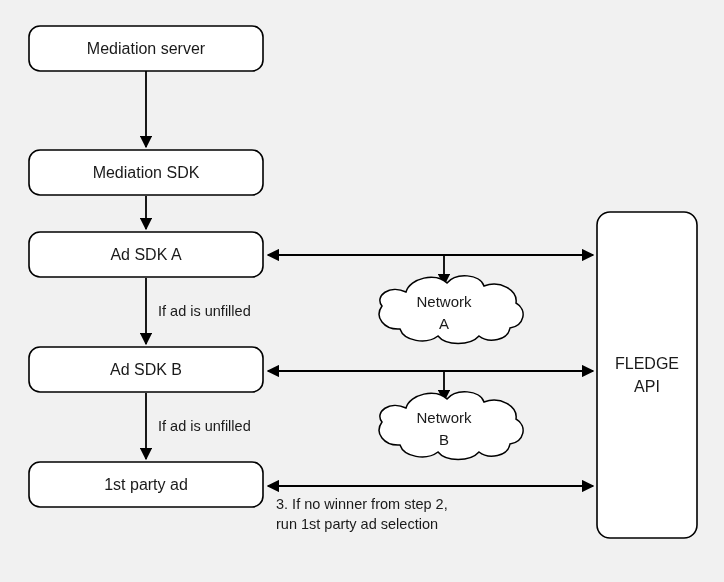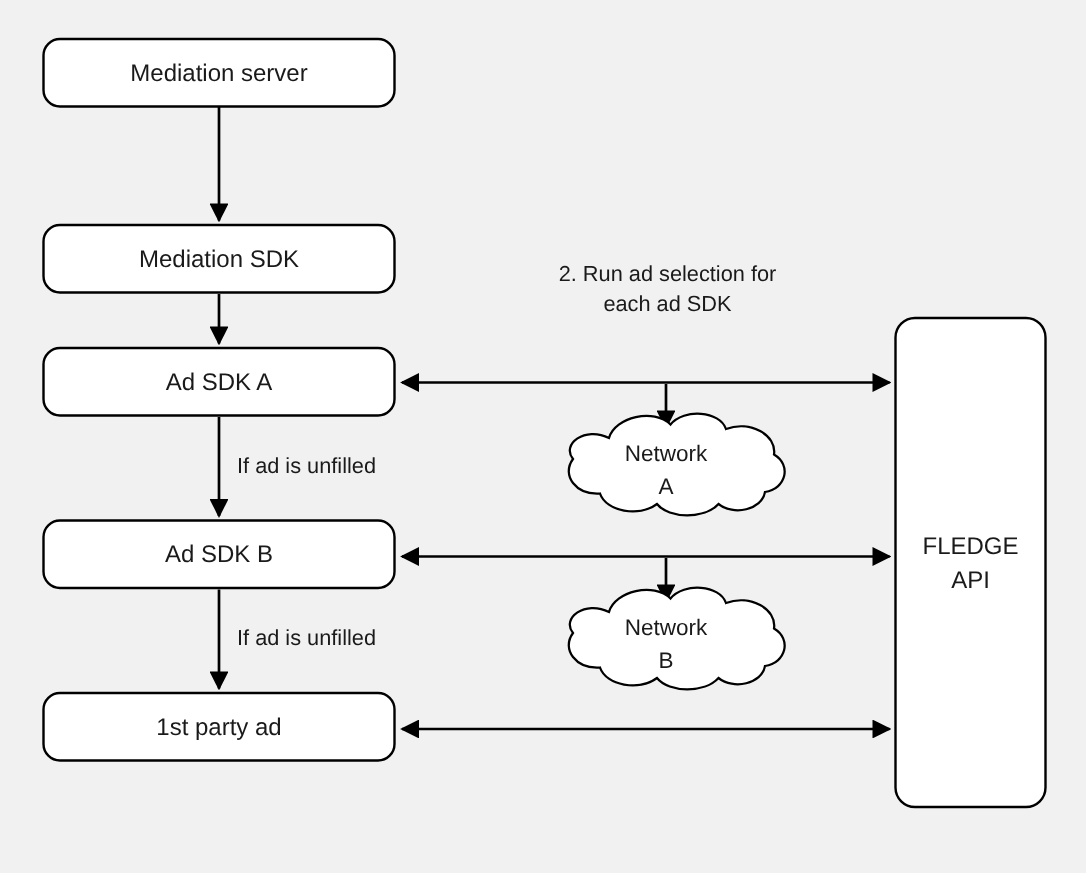--- a/index.html
+++ b/index.html
@@ -159,20 +159,20 @@
     </g>
 
     <g>
       <rect class="node-box" x="597" y="212" width="100" height="326" rx="13" ry="13"></rect>
       <text class="node-label" x="647" y="365">FLEDGE</text>
       <text class="node-label" x="647" y="388">API</text>
     </g>
   </svg>
 
 
-  <div class="edge-label center" style="left:355px; top:173px; width:180px;">2. Run ad selection for each ad SDK</div>
 
+  <div class="edge-label left" style="left:276px; top:494px; width:195px;">3. If no winner from step 2, run 1st party ad selection</div>
 
   <div class="edge-label left" style="left:158px; top:301px; width:160px;">If ad is unfilled</div>
 
   <div class="edge-label left" style="left:158px; top:416px; width:160px;">If ad is unfilled</div>
 
 </div>
 
 </body></html>

